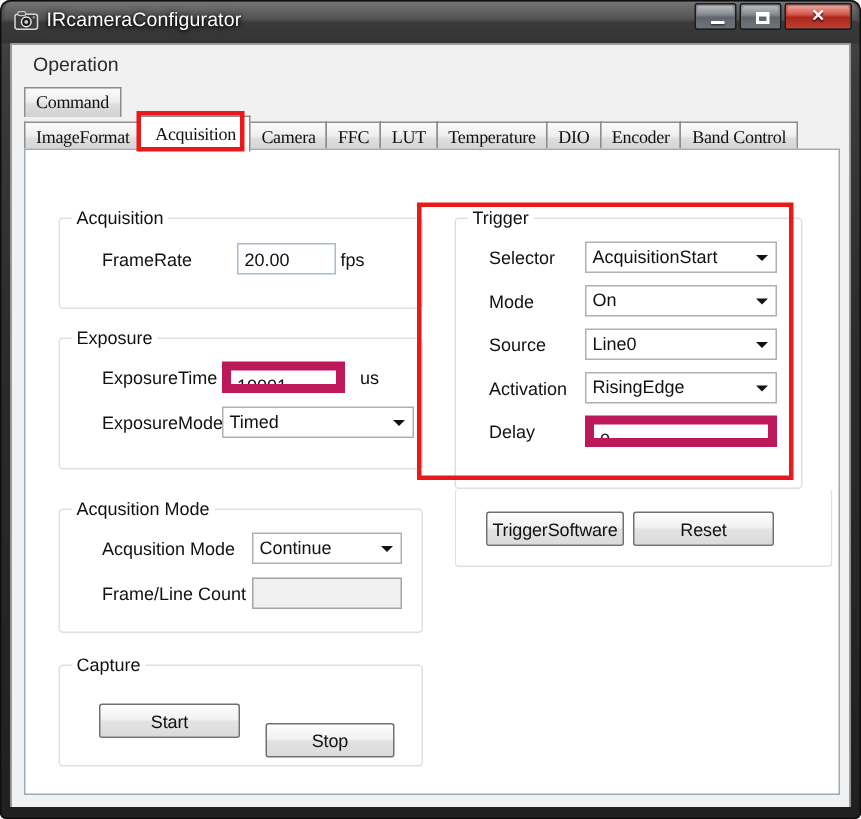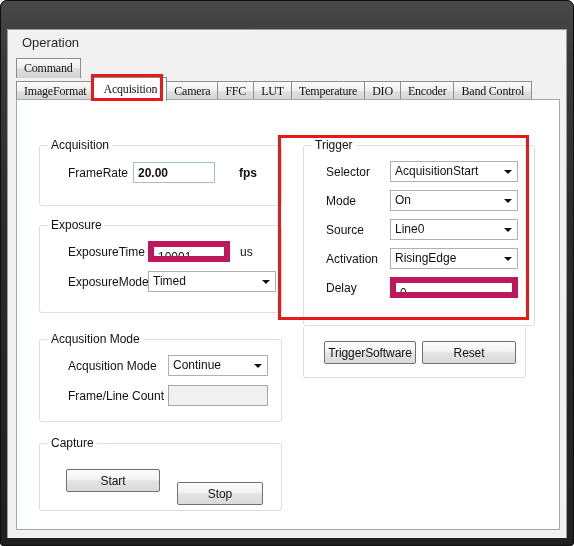--- a/index.html
+++ b/index.html
@@ -310,20 +310,47 @@
     border: 3px solid #e81919;
     pointer-events: none;
     z-index: 30;
   }
 </style>
 </head>
 <body>
 
 <div class="window">
 
+  <div class="titlebar">
+    <div class="titlebar-glow"></div>
+
+    <div class="app-icon">
+      <svg width="17" height="16" viewBox="0 0 17 16">
+        <rect x="1" y="3.5" width="15" height="10" rx="1.6" fill="#3c3c3c" stroke="#d8d8d8" stroke-width="1"></rect>
+        <rect x="3" y="1.8" width="5" height="2.6" rx="0.8" fill="#505050" stroke="#c8c8c8" stroke-width="0.8"></rect>
+        <circle cx="8.5" cy="8.6" r="3.2" fill="#1b1b1b" stroke="#e8e8e8" stroke-width="1"></circle>
+        <circle cx="8.5" cy="8.6" r="1.3" fill="#cfcfcf"></circle>
+        <circle cx="13.6" cy="5.6" r="0.9" fill="#8f8f8f"></circle>
+      </svg>
+    </div>
+
+    <div class="title-text">IRcameraConfigurator</div>
+
+    <div class="winbtns">
+      <div class="winbtn">
+        <div class="min-glyph"></div>
+      </div>
+      <div class="winbtn">
+        <div class="max-glyph"></div>
+      </div>
+      <div class="winbtn close">
+        <div class="glyph">✕</div>
+      </div>
+    </div>
+  </div>
 
   <div class="client">
     <div class="client-inner">
 
       <div class="menubar">
         <div class="menu-item">Operation</div>
       </div>
 
       <div class="tabstrip">
         <div class="tab-row tab-row-1">
@@ -340,22 +367,22 @@
           <div class="tab">Encoder</div>
           <div class="tab">Band Control</div>
         </div>
       </div>
 
       <div class="tabpage">
 
         <div class="group" style="left:22px; top:45px; width:243px; height:61px;">
           <div class="group-title">Acquisition</div>
           <div class="lbl" style="left:28px; top:20px;">FrameRate</div>
-          <div class="tbox" style="left:93px; top:16px; width:82px;font-weight:bold;">20.00</div>
-          <div class="lbl" style="left:199px; top:20px;font-weight:bold;">fps</div>
+          <div class="tbox" style="left:118px; top:16px; width:66px;">20.00</div>
+          <div class="lbl" style="left:187px; top:20px;">fps</div>
         </div>
 
         <div class="group" style="left:22px; top:125px; width:243px; height:88px;">
           <div class="group-title">Exposure</div>
           <div class="lbl" style="left:28px; top:19px;">ExposureTime</div>
           <div class="tbox flat" style="left:108px; top:15px; width:82px;">10001</div>
           <div class="lbl" style="left:200px; top:19px;">us</div>
 
           <div class="lbl" style="left:28px; top:49px;">ExposureMode</div>
           <div class="combo" style="left:108px; top:45px; width:128px;">
@@ -406,21 +433,21 @@
           <div class="lbl" style="left:22px; top:106px;">Activation</div>
           <div class="combo" style="left:86px; top:102px; width:128px;">
             <div class="ctext">RisingEdge</div>
             <div class="carrow"></div>
           </div>
 
           <div class="lbl" style="left:22px; top:135px;">Delay</div>
           <div class="tbox flat" style="left:86px; top:131px; width:128px;">0</div>
         </div>
 
-        <div class="group" style="left:286px; top:226px; width:223px; height:52px; border-top:none;">
+        <div class="group" style="left:286px; top:226px; width:252px; height:52px; border-top:none;">
           <div class="btn" style="left:20px; top:15px; width:92px;">TriggerSoftware</div>
           <div class="btn" style="left:118px; top:15px; width:94px;">Reset</div>
         </div>
 
       </div>
 
       <div class="redbox" style="left:83px; top:44px; width:72px; height:27px;"></div>
       <div class="redbox" style="left:270px; top:105px; width:251px; height:185px;"></div>
 
     </div>

